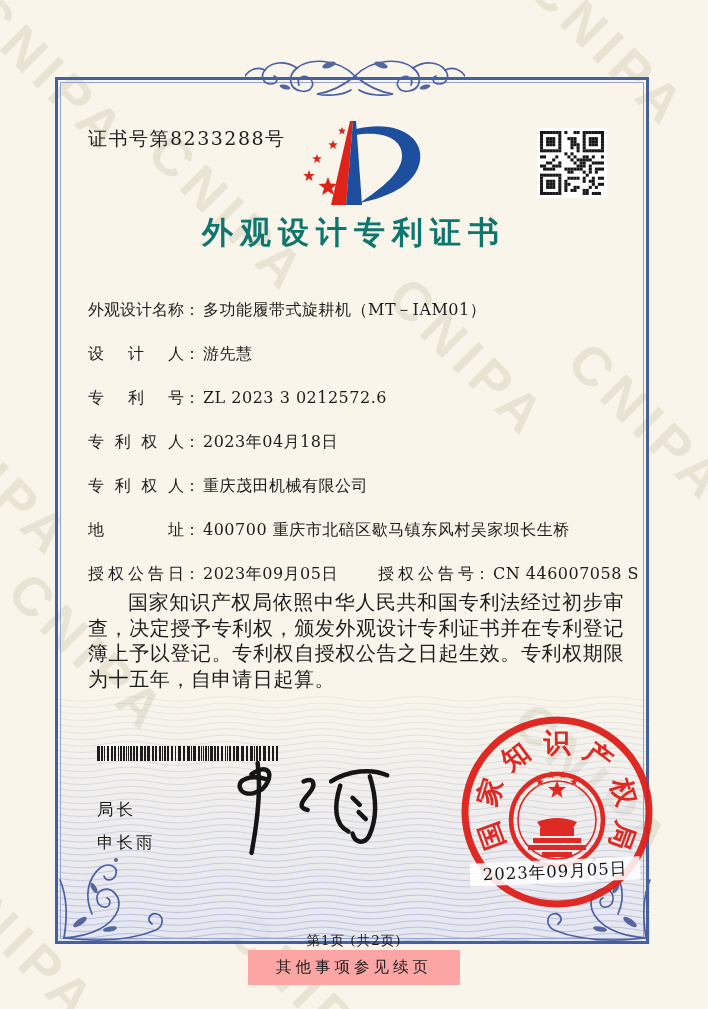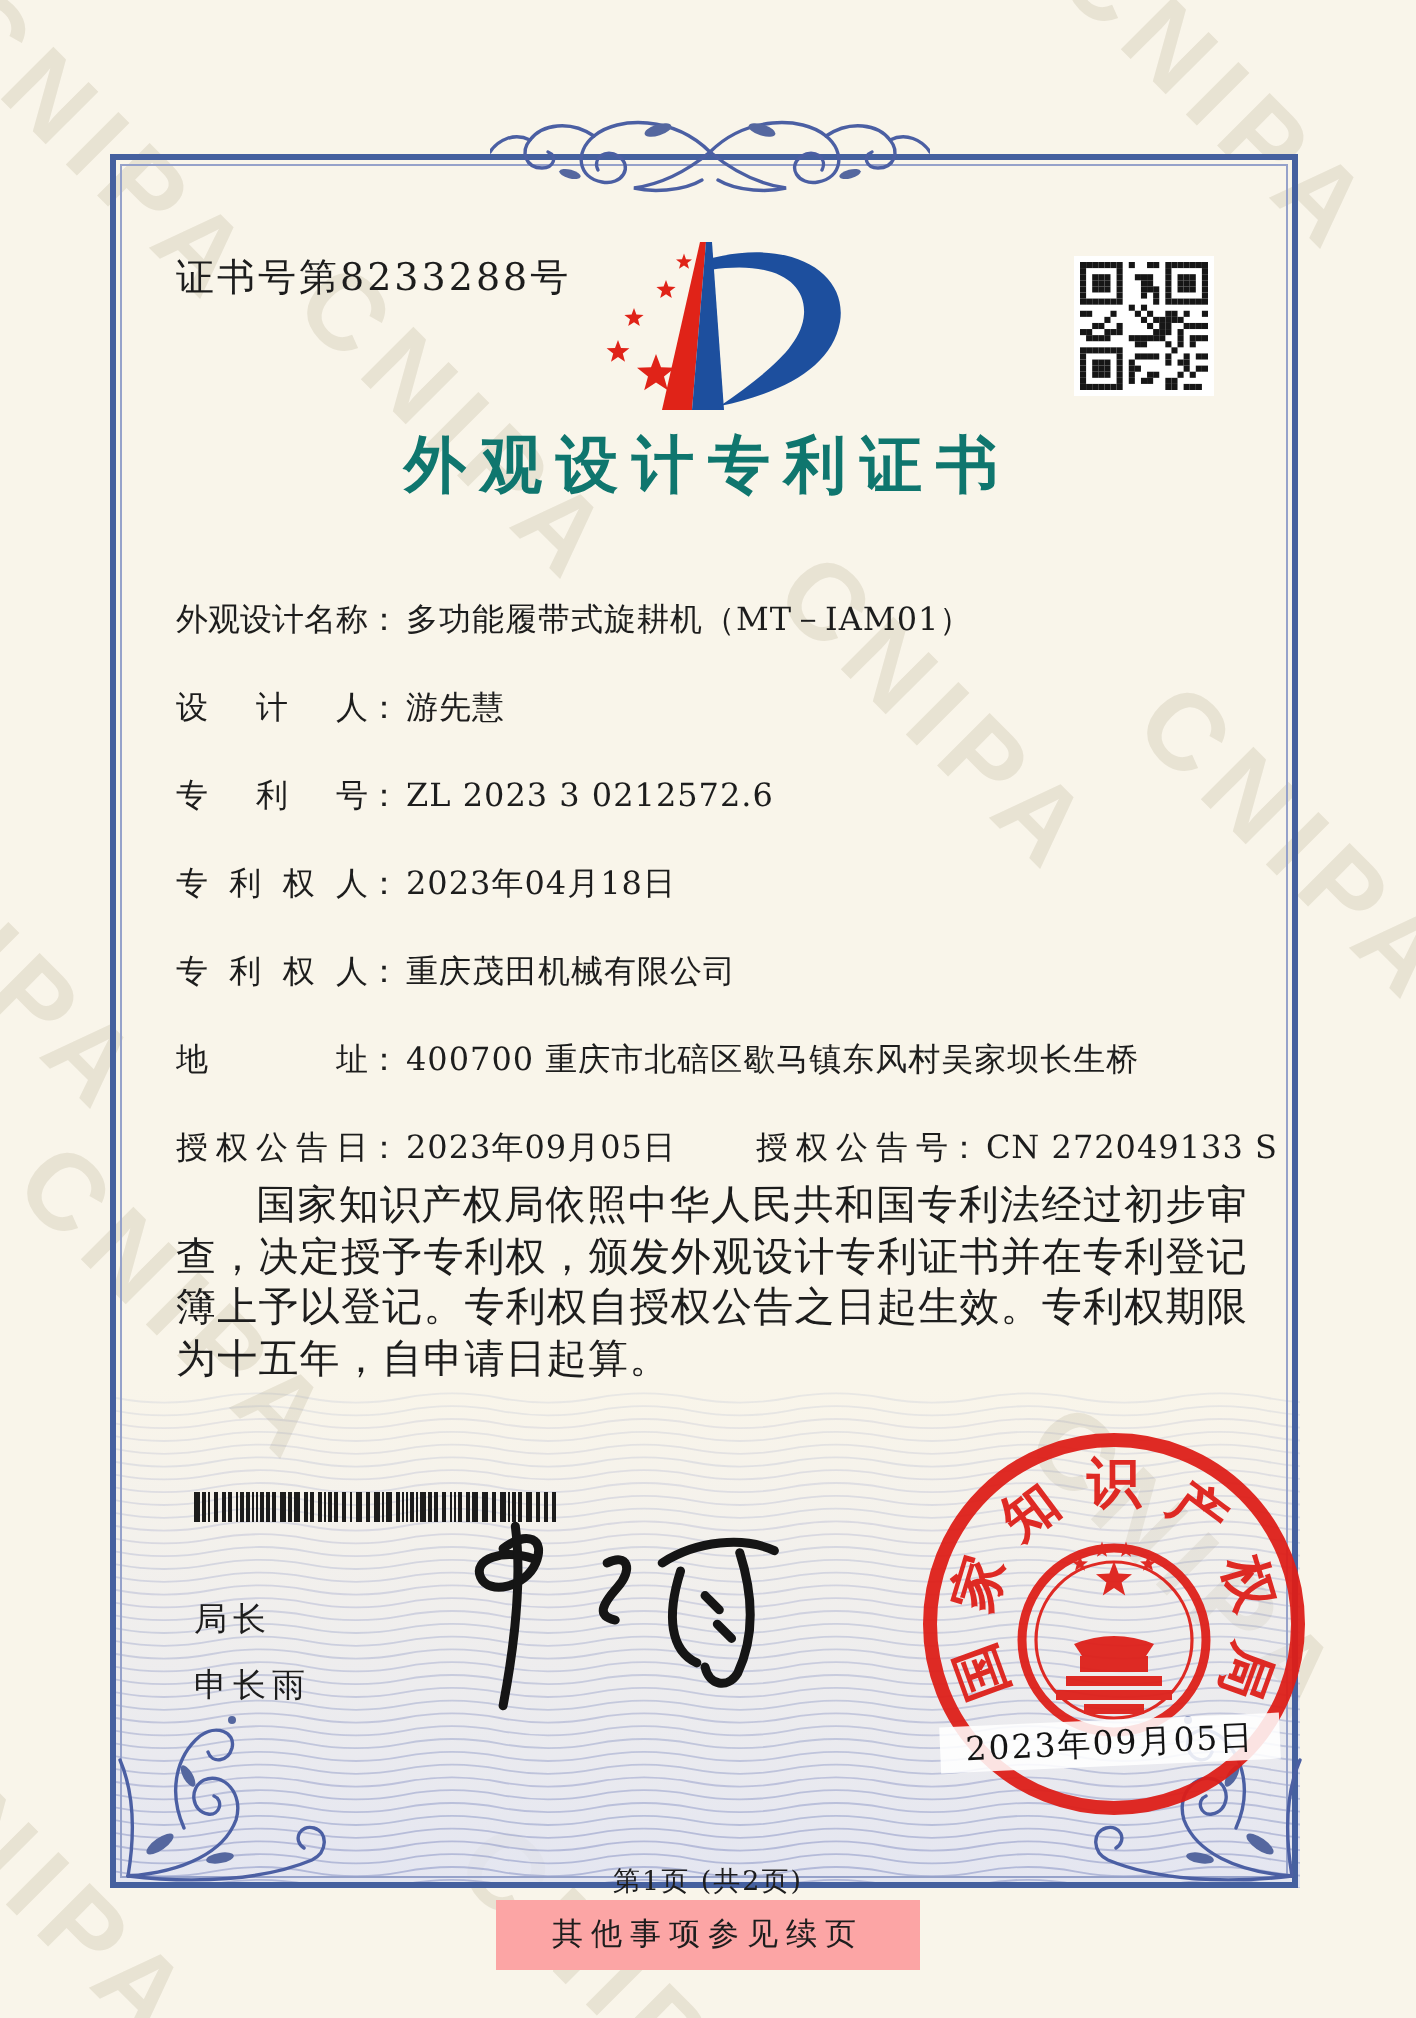--- a/index.html
+++ b/index.html
@@ -422,21 +422,21 @@
       <span class="flabel">地址</span>
         <span class="fcolon">：</span>
         <span class="fvalue">400700 重庆市北碚区歇马镇东风村吴家坝长生桥</span>
     </div>
     <div class="frow">
       <span class="flabel">授权公告日</span>
         <span class="fcolon">：</span>
         <span class="fvalue">2023年09月05日</span>
       <span class="flabel g2">授权公告号</span>
         <span class="fcolon">：</span>
-        <span class="fvalue">CN 272049133 S</span>
+        <span class="fvalue">CN 446007058 S</span>
     </div>
   </div>
 
   <div class="bodytext">
     <p>国家知识产权局依照中华人民共和国专利法经过初步审查，决定授予专利权，颁发外观设计专利证书并在专利登记簿上予以登记。专利权自授权公告之日起生效。专利权期限为十五年，自申请日起算。</p>
   </div>
 
   <svg class="barcode" viewBox="0 0 184 15" preserveAspectRatio="none">
       <g id="barcode-bars">
         <rect x="0" y="0" width="3" height="15"></rect>

